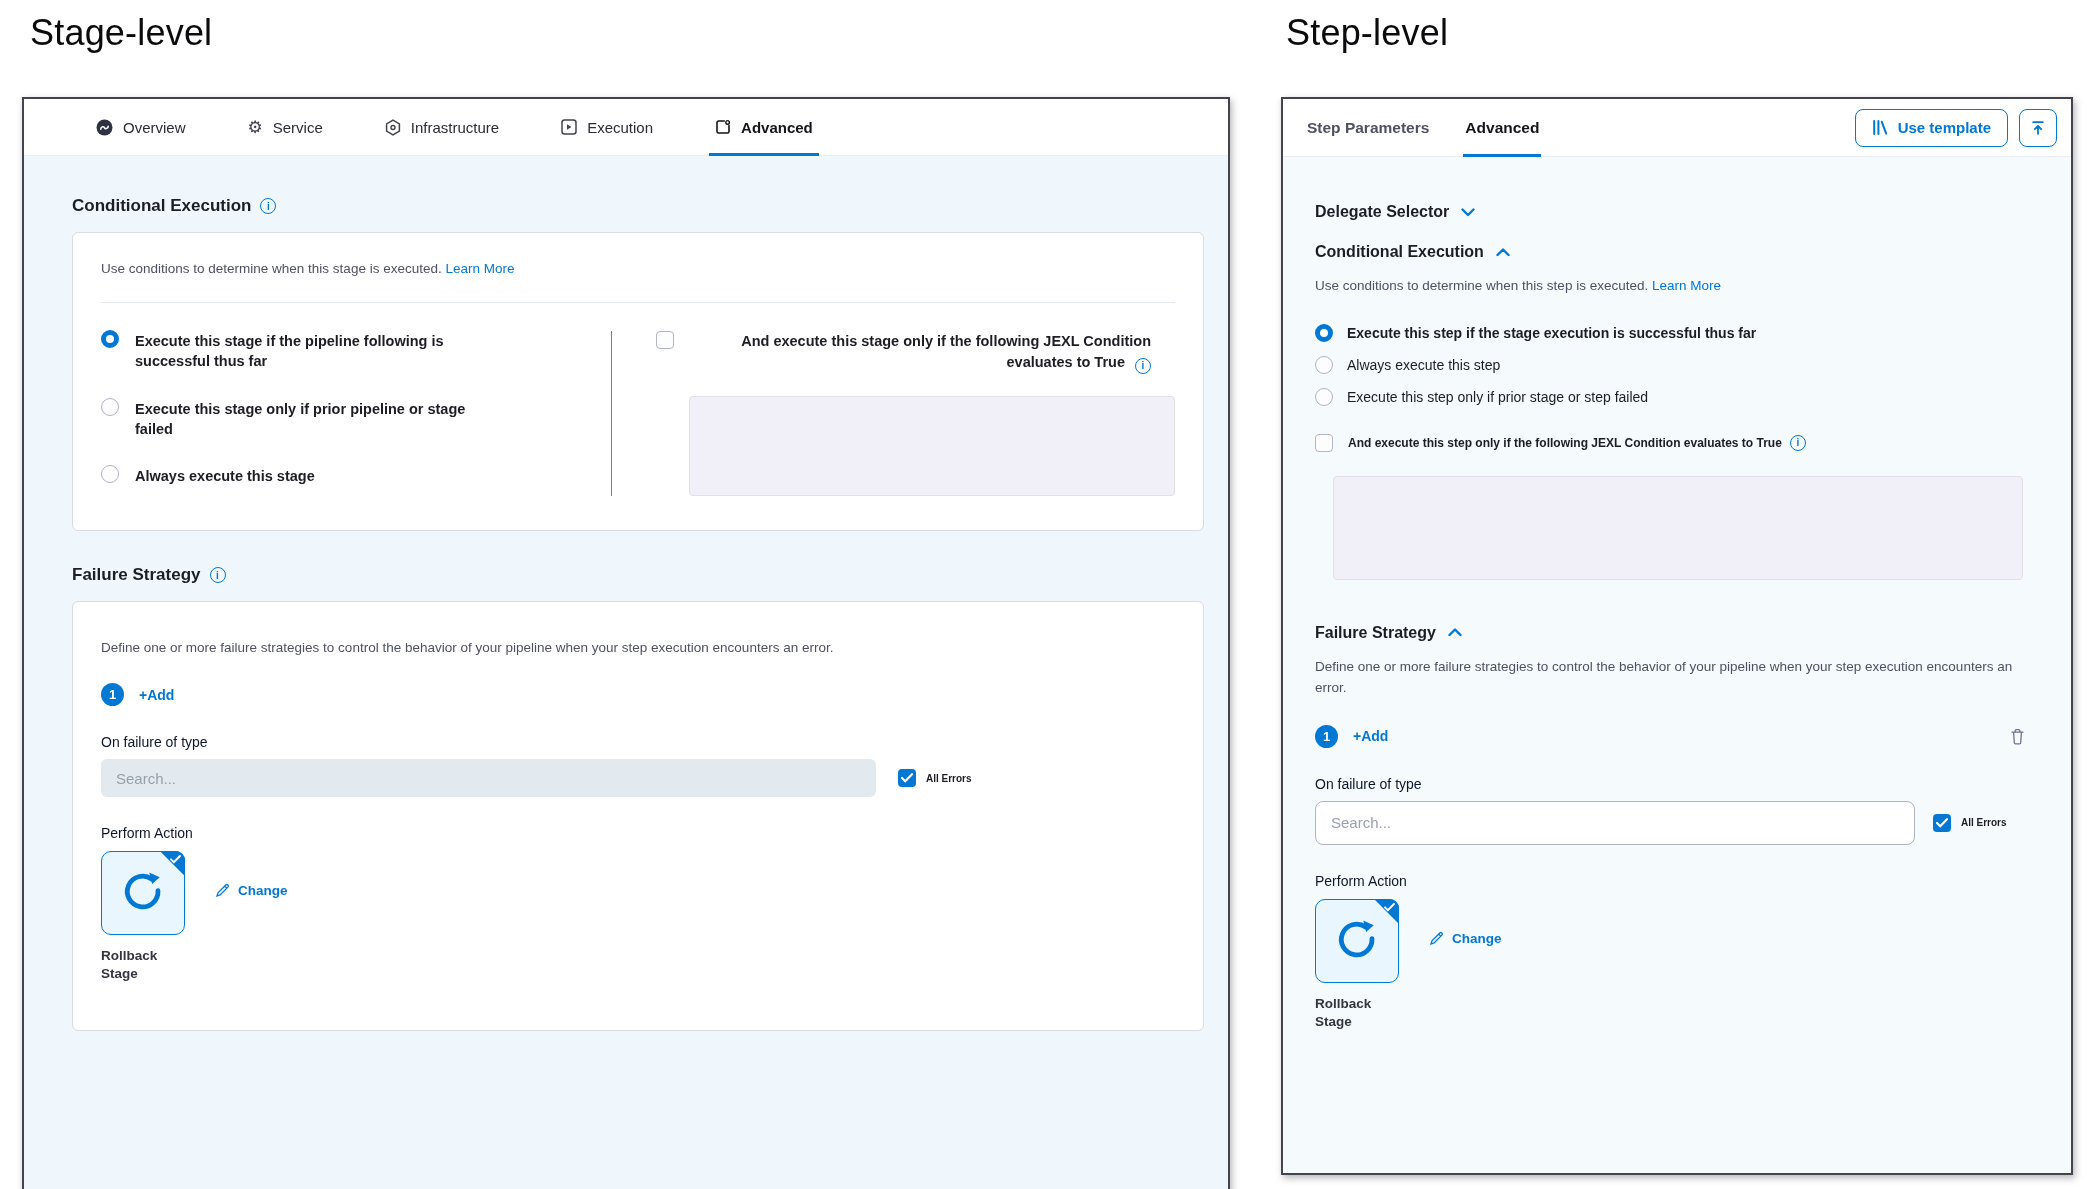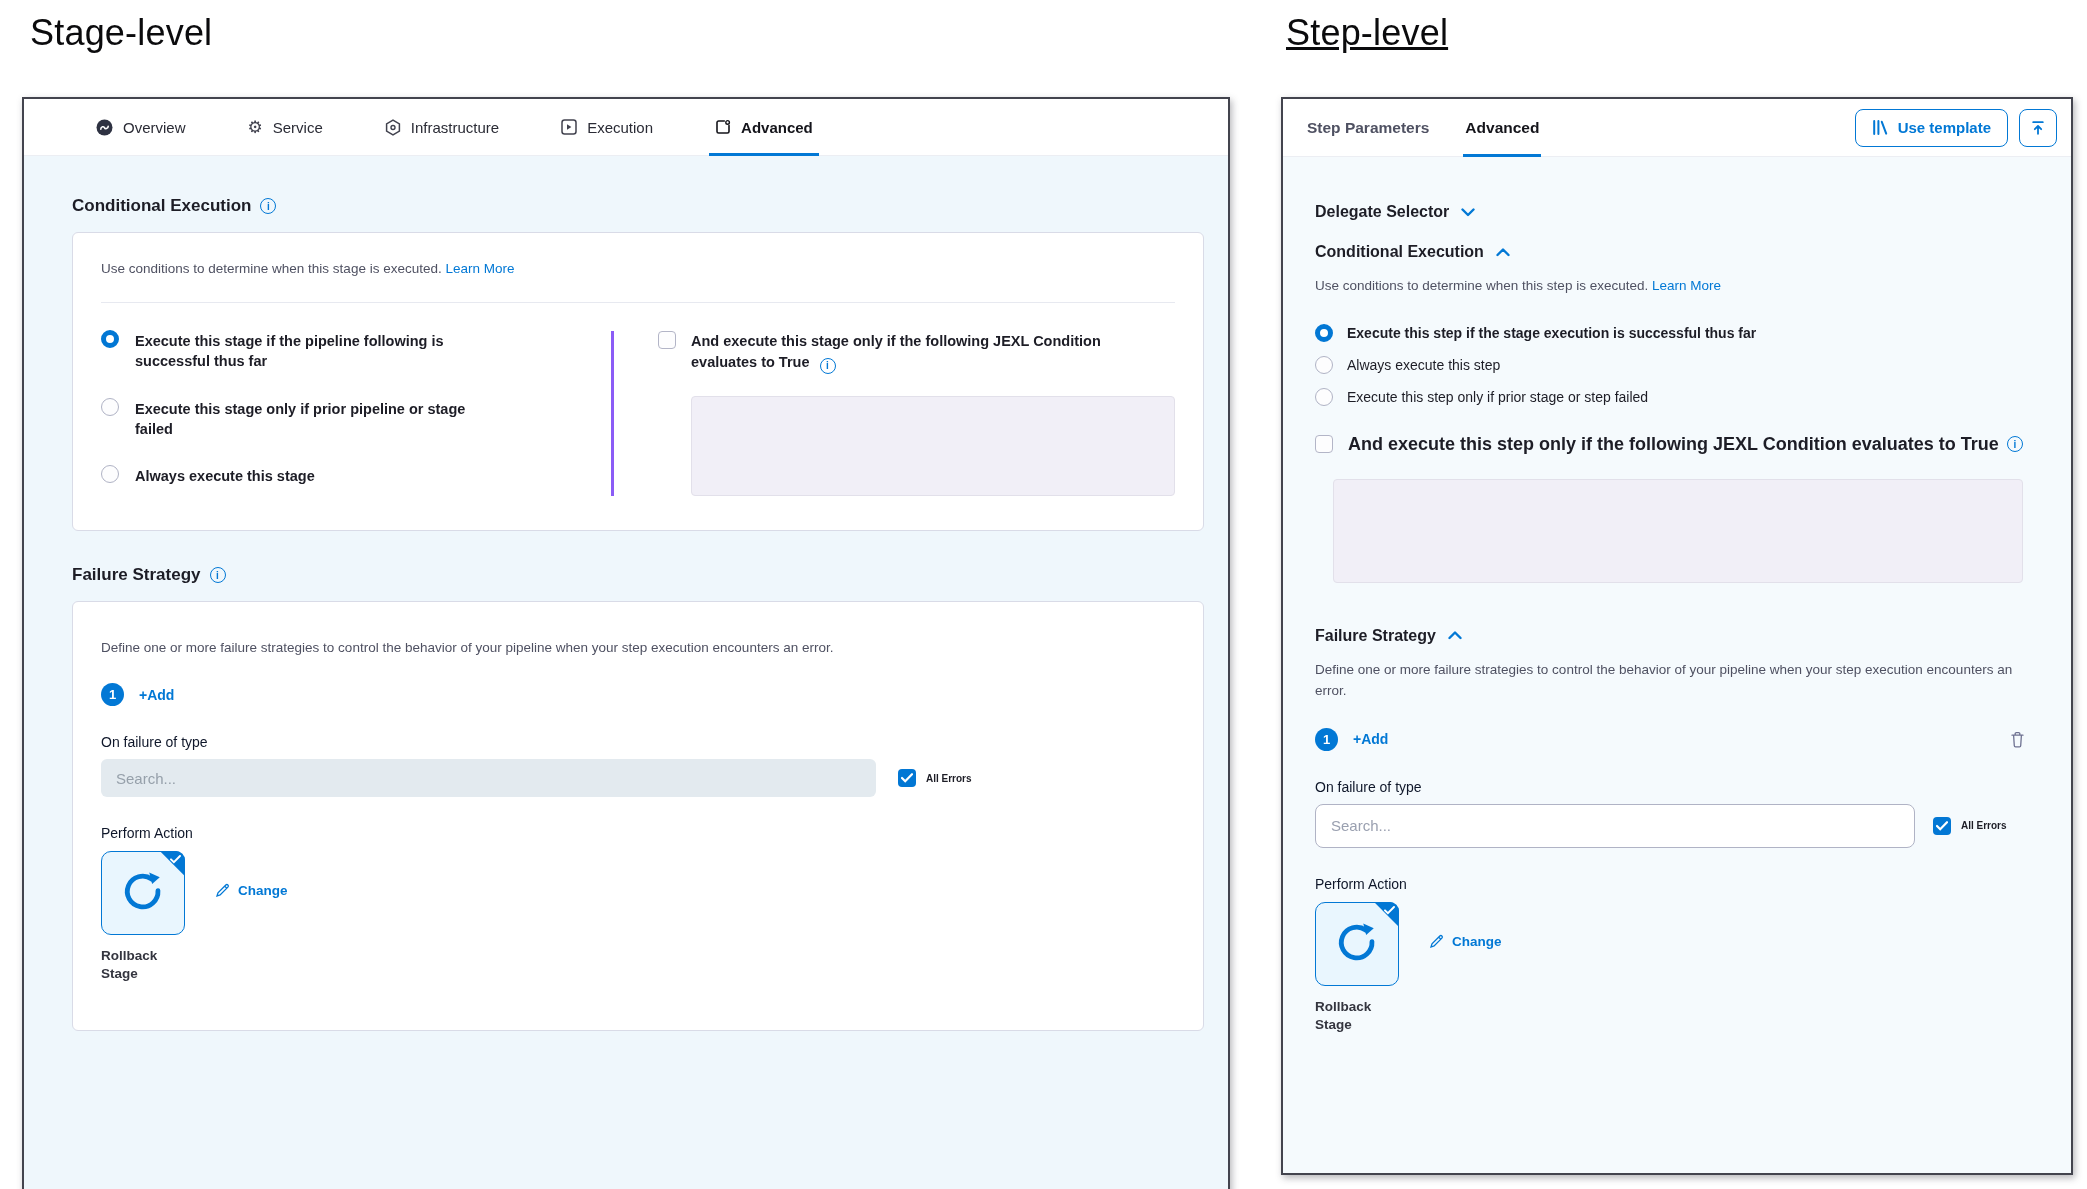--- a/index.html
+++ b/index.html
@@ -6,21 +6,21 @@
   html,body { background:#fff; }
   body {
     width:2087px; height:1189px; position:relative;
     font-family:"Liberation Sans","DejaVu Sans",sans-serif;
     color:#22222a;
   }
   .page-title {
     position:absolute; font-size:36px; font-weight:400; color:#0b0b0d; letter-spacing:.2px;
   }
   #stage-title { left:30px; top:12px; }
-  #step-title  { left:1286px; top:12px;text-decoration:underline; }
+  #step-title  { left:1286px; top:12px; }
 
   .panel {
     position:absolute; background:#fff; border:2px solid #43444e;
     box-shadow:2px 3px 7px rgba(50,50,60,.35);
   }
   #stage-panel { left:22px;  top:97px; width:1208px; height:1156px; }
   #step-panel  { left:1281px; top:97px; width:792px;  height:1078px; display:flex; flex-direction:column; }
 
   
   .tabbar {
@@ -74,21 +74,21 @@
     display:inline-flex; align-items:center; justify-content:center; flex:none;
   }
   .info-icon::before { content:"i"; }
   .card { background:#fff; border:1px solid #d9dbe7; border-radius:6px; }
   #cond-card { margin-top:16px; padding:26px 28px 34px 28px; }
   .desc { font-size:13.5px; color:#4f5162; line-height:1.55; }
   .link { color:#0278d5; cursor:pointer; text-decoration:none; }
   .hr { height:1px; background:#e7e9f0; margin-top:22px; }
   .cond-cols { display:flex; margin-top:28px; }
   .cond-left { flex:0 0 510px; }
-  .cond-right { flex:1; border-left:3px solid #8b5cf6; padding-left:44px; }
+  .cond-right { flex:1; border-left:1px solid #8b5cf6; padding-left:44px;text-align:right; }
   .opt-row { display:flex; gap:16px; margin-bottom:27px; align-items:flex-start; cursor:pointer; }
   .opt-row:last-child { margin-bottom:0; }
   .radio { width:18px; height:18px; border-radius:50%; flex:none; margin-top:-1px; }
   .radio.on  { border:5.5px solid #0277d4; background:#fff; }
   .radio.off { border:1.5px solid #b0b3c5; background:#fdfdfe; }
   .opt-label { font-size:14.5px; font-weight:700; color:#1d1d26; line-height:1.4; max-width:352px; }
   .opt-label.normal { font-weight:600; }
   .checkbox {
     width:18px; height:18px; border-radius:4px; flex:none; cursor:pointer;
     border:1.5px solid #b3b5c7; background:#fdfdfe;
@@ -143,21 +143,21 @@
   .step-body {
     flex:1; background:#f5fafd; padding:46px 40px 0 32px; position:relative; overflow:hidden;
   }
   .collapse-head { display:flex; align-items:center; gap:12px; font-size:16px; font-weight:700; color:#1d1d26; cursor:pointer; }
   .step-desc { margin-top:14px; font-size:13.5px; color:#4f5162; line-height:1.6; }
   .step-opts { margin-top:28px; }
   .step-opt { display:flex; align-items:center; gap:14px; margin-bottom:15px; cursor:pointer; }
   .step-opt-label { font-size:14px; font-weight:700; color:#1d1d26; }
   .step-opt-label.normal { font-weight:500; }
   .step-jexl { margin-top:28px; display:flex; align-items:center; gap:15px; }
-  .step-jexl-label { font-size:18px; font-weight:600; color:#1d1d26; display:flex; align-items:center; gap:8px; }
+  .step-jexl-label { font-size:12px; font-weight:600; color:#1d1d26; display:flex; align-items:center; gap:8px; }
   .step-jexl-box {
     margin-top:24px; margin-left:18px; height:104px; width:calc(100% - 26px);
     background:#f1eff7; border:1px solid #e2e0ea; border-radius:4px;
   }
   .fail-row { display:flex; align-items:center; margin-top:26px; }
   .trash-btn { margin-left:auto; margin-right:6px; cursor:pointer; display:flex; }
 </style>
 </head>
 <body>
 

